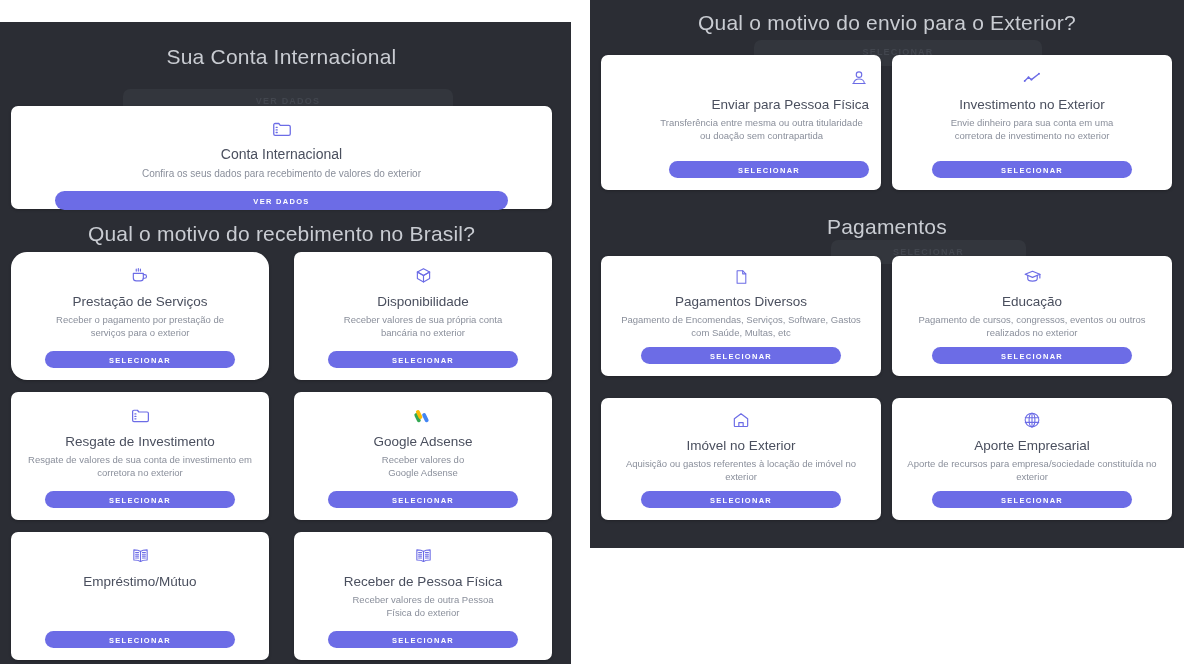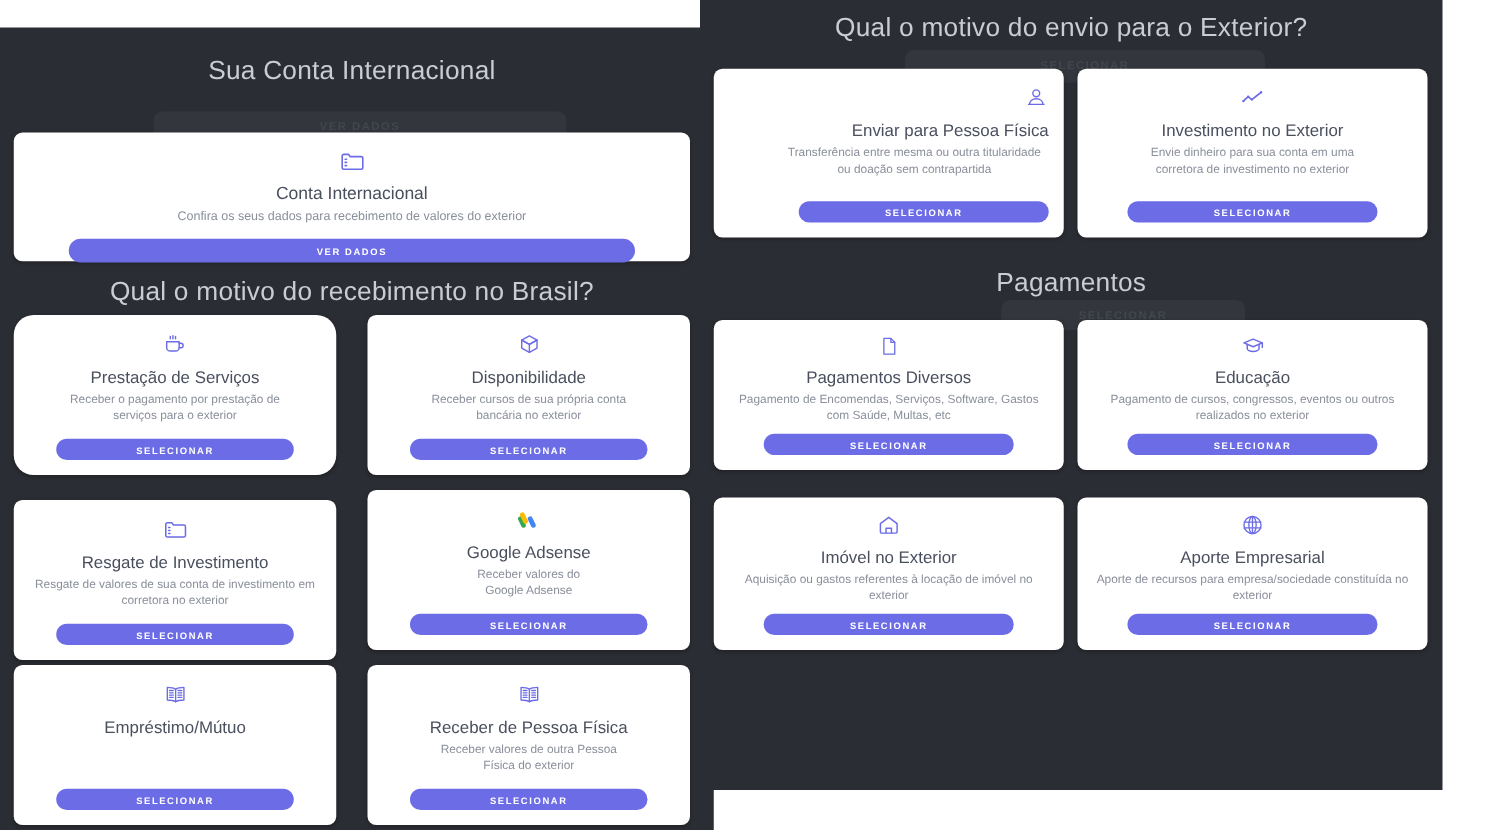--- a/index.html
+++ b/index.html
@@ -9,21 +9,21 @@
     font-family:"Liberation Sans", sans-serif;
     position:relative;
     overflow:hidden;
   }
   .panel{
     position:absolute;
     background:#2b2d34;
     overflow:hidden;
   }
   #panel-left{ left:0; top:22px; width:563px; height:642px;padding-left:8px; }
-  #panel-right{ left:560px; top:0; width:594px; height:632px; }
+  #panel-right{ left:590px; top:0; width:594px; height:548px; }
 
   .section-title{
     text-align:center;
     color:#c9ccd2;
     font-weight:400;
     letter-spacing:.2px;
   }
   #panel-left .section-title{ font-size:21px; }
   #panel-right .section-title{ font-size:21px; }
 
@@ -144,25 +144,25 @@
 
   <div class="card lcard lcol2" style="top:230px;height:128px;">
     <div class="card-icon icon">
       <svg width="21" height="21" viewBox="0 0 24 24" fill="none" stroke="#6c6ce6" stroke-width="1.3" stroke-linecap="round" stroke-linejoin="round">
         <path d="M12 4.2 19 8.1 12 12 5 8.1z"></path>
         <path d="M5 8.1v7.3L12 19.3l7-3.9V8.1"></path>
         <path d="M12 12v7.3M5 8.1 12 12M19 8.1 12 12"></path>
       </svg>
     </div>
     <div class="card-title">Disponibilidade</div>
-    <div class="card-desc" style="max-width:160px;">Receber cursos de sua própria conta bancária no exterior</div>
-    <button class="btn" style="width:calc(100% - 44px);">SELECIONAR</button>
-  </div>
-
-  <div class="card lcard lcol1" style="top:370px;height:128px;margin-top:8px;">
+    <div class="card-desc" style="max-width:160px;">Receber valores de sua própria conta bancária no exterior</div>
+    <button class="btn" style="width:calc(100% - 44px);">SELECIONAR</button>
+  </div>
+
+  <div class="card lcard lcol1" style="top:370px;height:128px;">
     <div class="card-icon icon">
       <svg width="21" height="21" viewBox="0 0 24 24" fill="none" stroke="#6c6ce6" stroke-width="1.4" stroke-linecap="round" stroke-linejoin="round">
         <path d="M3 7.5a1.5 1.5 0 0 1 1.5-1.5h4l1.6 2h9.4A1.5 1.5 0 0 1 21 9.5v8A1.5 1.5 0 0 1 19.5 19h-15A1.5 1.5 0 0 1 3 17.5z"></path>
         <path d="M5.6 10.2h1.2M5.6 13h1.2M5.6 15.8h1.2"></path>
       </svg>
     </div>
     <div class="card-title">Resgate de Investimento</div>
     <div class="card-desc" style="max-width:232px;">Resgate de valores de sua conta de investimento em corretora no exterior</div>
     <button class="btn" style="width:calc(100% - 44px);">SELECIONAR</button>
   </div>

